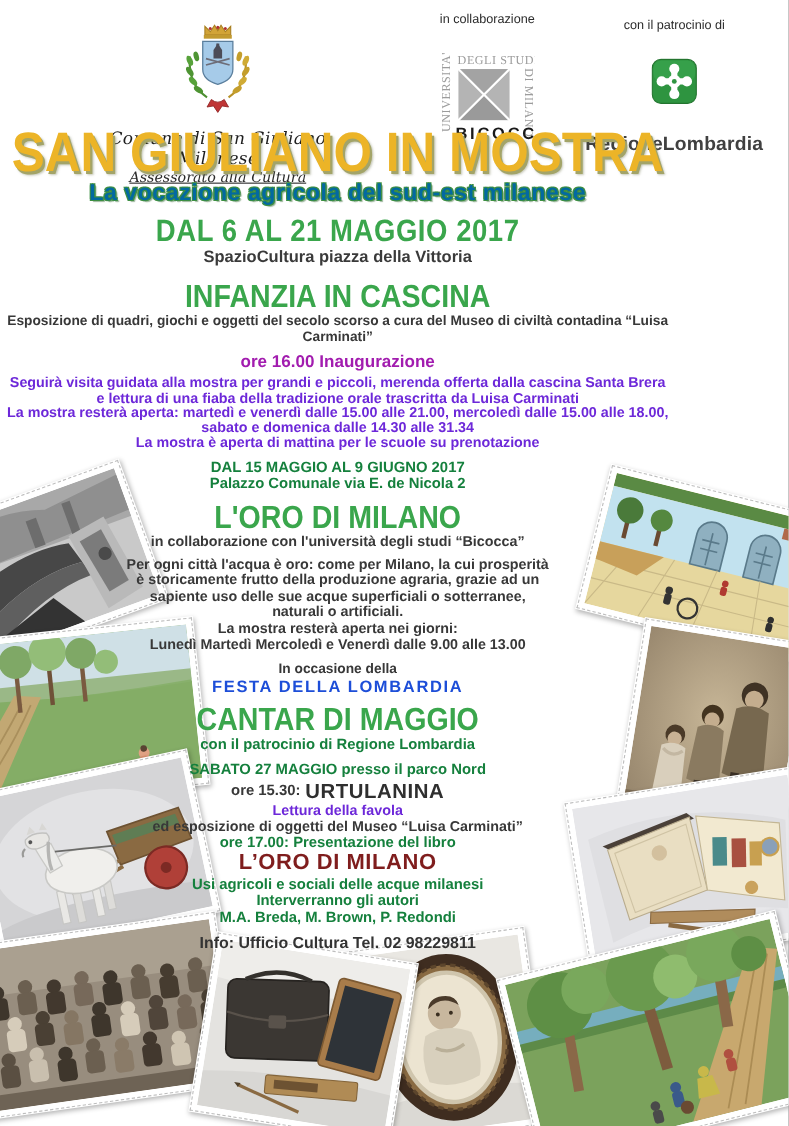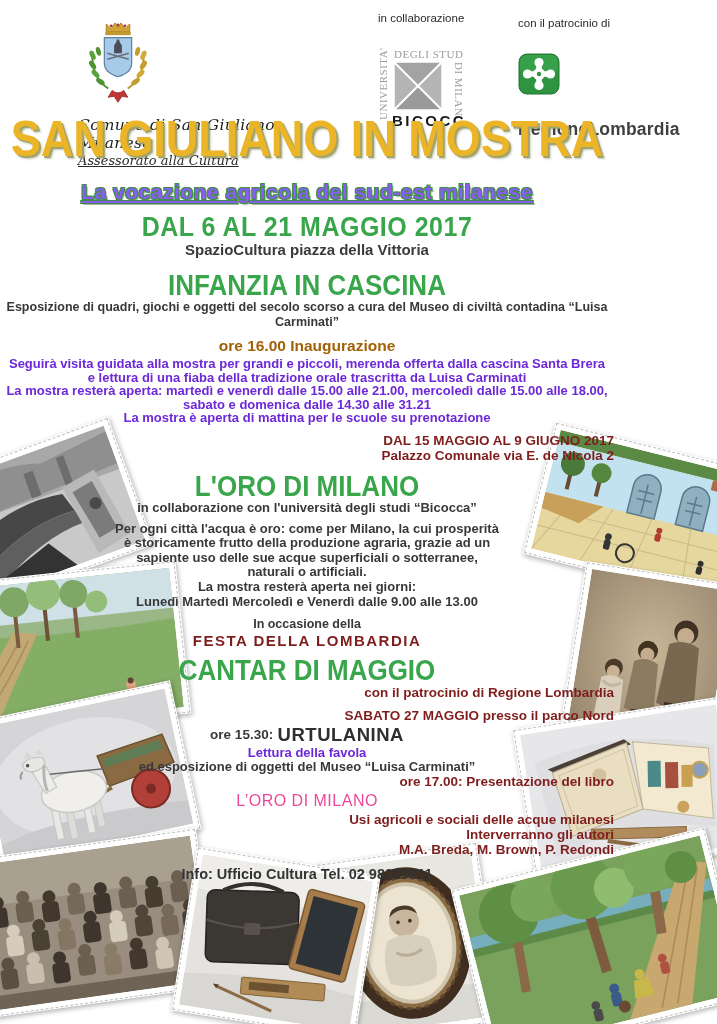--- a/index.html
+++ b/index.html
@@ -3,52 +3,52 @@
 <meta charset="utf-8">
 <style>
   * { margin:0; padding:0; box-sizing:border-box; }
   html,body { background:#888; }
   body { font-family:"Liberation Sans", sans-serif; }
   .poster {
     position:relative; width:717px; height:1024px; margin:0 auto;
     background:#ffffff; overflow:hidden;
   }
   
-  .hdr-block { position:absolute; }
+  .hdr-block { position:absolute; text-align:center; }
   .crest-block { left:78px; top:20px; width:240px; }
   .crest-name { font-family:"DejaVu Serif", serif; font-style:italic; font-size:15.5px; color:#1d1d1d; margin-top:2px; letter-spacing:0.3px; }
   .crest-dept { font-family:"DejaVu Serif", serif; font-style:italic; font-size:13px; color:#2a2a2a; margin-top:1px;text-decoration:underline; }
   .collab-block { left:378px; top:12px; width:130px; }
   .small-label { font-size:11.5px; color:#2b2b2b; }
   .collab-block svg { margin-top:8px; }
   .patron-block { left:518px; top:17px; width:190px; }
   .patron-block .logo-wrap { margin-top:24px; }
   .region-name { font-size:17.5px; font-weight:bold; color:#404040; letter-spacing:0.2px; margin-top:20px; }
 
   
   .text-col { position:relative; z-index:6; width:614px; padding-top:114px; text-align:center; pointer-events:none; }
   .condensed { display:block; font-weight:700; transform:scaleY(1.12); transform-origin:50% 50%; letter-spacing:-0.5px; }
   .main-title { font-size:45px; line-height:50px; color:#ecb427; text-shadow:2px 2px 0 #a3a468, 3px 3px 2px rgba(90,95,50,.35); letter-spacing:0px; }
-  .sub-title { font-size:21px; line-height:24px; font-weight:700; color:#8b5cf6;
+  .sub-title { font-size:21px; line-height:24px; font-weight:700; color:#0369a1;
       text-shadow:-1px -1px 0 #3e8f43, 1px -1px 0 #3e8f43, -1px 1px 0 #3e8f43, 1px 1px 0 #3e8f43, 2px 2px 1px rgba(60,110,60,.5);
-      letter-spacing:0.5px; margin-top:16px;text-decoration:underline; }
+      letter-spacing:0.5px; margin-top:0; }
   .dates-main { font-size:25px; line-height:27px; color:#3aa64c; margin-top:9px; letter-spacing:0.5px; }
   .venue-main { font-size:15px; line-height:17px; font-weight:700; color:#3a3a3a; margin-top:1px; }
   .h-green { font-size:26px; line-height:30px; color:#3aa64c; letter-spacing:0px; }
   .mt14 { margin-top:12px; } .mt8 { margin-top:8px; } .mt6 { margin-top:6px; }
   .b12 { font-size:12.5px; line-height:15px; font-weight:700; color:#383838; }
   .b13 { font-size:13px;   line-height:13.6px; font-weight:700; color:#6d28d9; }
   .b13l { font-size:13px;  line-height:14.6px; font-weight:700; color:#383838; }
-  .b14 { font-size:13.5px; line-height:15px; font-weight:700; color:#7f1d1d;text-align:right; }
-  .inaug { font-size:15.5px; line-height:17px; font-weight:700; color:#a16207; margin-top:7px; margin-bottom:3px; }
-  .festa { font-size:15px; line-height:17px; font-weight:700; color:#7f1d1d; letter-spacing:1.5px;text-align:center; }
+  .b14 { font-size:13.5px; line-height:15px; font-weight:700; color:#15803d; }
+  .inaug { font-size:15.5px; line-height:17px; font-weight:700; color:#a21caf; margin-top:7px; margin-bottom:3px; }
+  .festa { font-size:15px; line-height:17px; font-weight:700; color:#1d4ed8; letter-spacing:1.5px;text-align:center; }
   .time-line { margin-top:1px; }
   .time-prefix { font-size:13.5px; font-weight:700; color:#383838; vertical-align:2px; }
   .time-big { font-size:18.5px; font-weight:700; color:#2f2f2f; letter-spacing:0.5px; }
-  .book-title { font-size:16px; line-height:23px; font-weight:400; color:#ec4899; letter-spacing:0.5px; }
+  .book-title { font-size:20px; line-height:23px; font-weight:700; color:#7f1d1d; letter-spacing:0.5px; }
   .info-line { font-size:14.5px; line-height:17px; font-weight:700; color:#333; margin-top:9px; }
 
   
   .photo { position:absolute; background:#fff; padding:7px;
            box-shadow:1px 2px 5px rgba(0,0,0,.3); outline:1px dashed #bdbdbd; outline-offset:-2px; }
   .photo svg { display:block; }
   .ph-canal     { left:-30px; top:441px; z-index:1; transform:rotate(-20deg); }
   .ph-field     { left:-52px; top:572px; z-index:2; transform:rotate(-6deg); }
   .ph-courtyard { left:536px; top:446px; z-index:1; transform:rotate(14deg); }
   .ph-children  { left:570px; top:572px; z-index:2; transform:rotate(9deg); }
@@ -153,21 +153,21 @@
 
     <div class="condensed dates-main">DAL 6 AL 21 MAGGIO 2017</div>
     <div class="venue-main">SpazioCultura piazza della Vittoria</div>
 
     <h2 class="condensed h-green mt14">INFANZIA IN CASCINA</h2>
     <div class="b12">Esposizione di quadri, giochi e oggetti del secolo scorso a cura del Museo di civiltà contadina “Luisa Carminati”</div>
     <div class="inaug">ore 16.00 Inaugurazione</div>
     <div class="b13">Seguirà visita guidata alla mostra per grandi e piccoli, merenda offerta dalla cascina Santa Brera</div>
     <div class="b13">e lettura di una fiaba della tradizione orale trascritta da Luisa Carminati</div>
     <div class="b13">La mostra resterà aperta: martedì e venerdì dalle 15.00 alle 21.00, mercoledì dalle 15.00 alle 18.00,</div>
-    <div class="b13">sabato e domenica dalle 14.30 alle 31.21</div>
+    <div class="b13">sabato e domenica dalle 14.30 alle 31.34</div>
     <div class="b13">La mostra è aperta di mattina per le scuole su prenotazione</div>
 
     <div class="b14 mt8">DAL 15 MAGGIO AL 9 GIUGNO 2017</div>
     <div class="b14">Palazzo Comunale via E. de Nicola 2</div>
 
     <h2 class="condensed h-green mt8">L'ORO DI MILANO</h2>
     <div class="b13l">in collaborazione con l'università degli studi “Bicocca”</div>
 
     <div class="mt6">
       <div class="b13l">Per ogni città l'acqua è oro: come per Milano, la cui prosperità</div>

